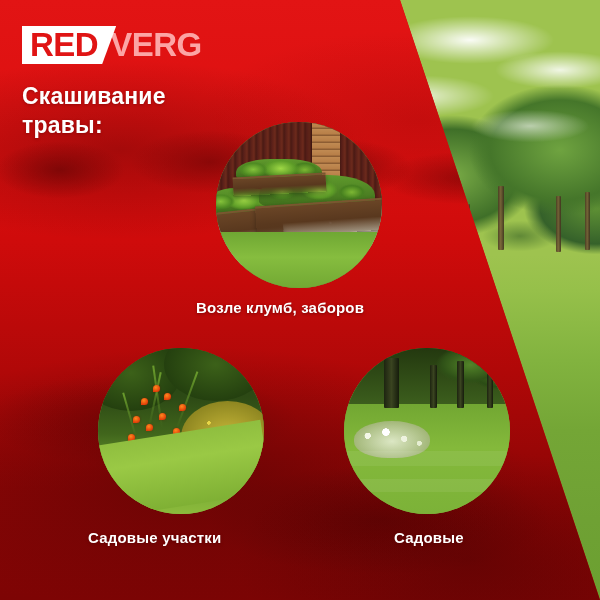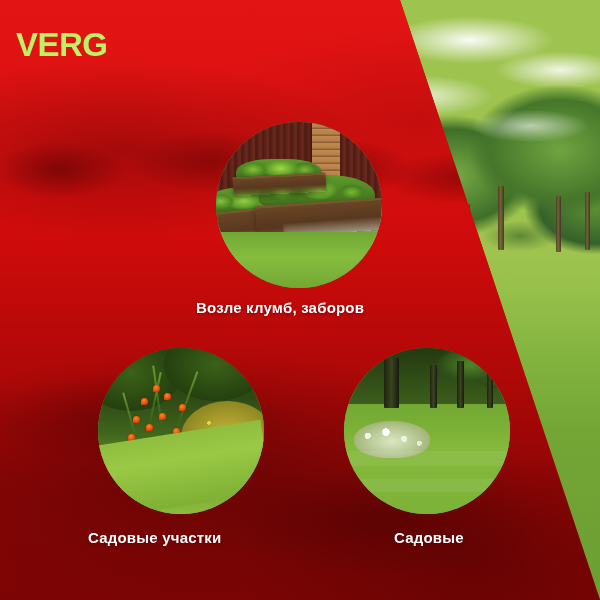--- a/index.html
+++ b/index.html
@@ -109,21 +109,21 @@
     font-size: 33px;
     font-weight: 700;
     letter-spacing: -0.5px;
     line-height: 38px;
     padding: 0 6px 0 8px;
     -webkit-clip-path: polygon(0 0, 100% 0, calc(100% - 14px) 100%, 0 100%);
     clip-path: polygon(0 0, 100% 0, calc(100% - 14px) 100%, 0 100%);
     padding-right: 18px;
   }
   .logo-verg {
-    color: #bef264;
+    color: #fca5a5;
     font-size: 33px;
     font-weight: 700;
     letter-spacing: -0.5px;
     line-height: 38px;
     margin-left: -6px;
   }
 
   
   .headline {
     position: absolute;
@@ -303,23 +303,26 @@
     <i style="left:498px; top:186px; width:6px; height:64px;"></i>
     <i style="left:556px; top:196px; width:5px; height:56px;"></i>
     <i style="left:585px; top:192px; width:5px; height:58px;"></i>
     <i style="left:466px; top:204px; width:4px; height:44px;"></i>
   </div>
 
   <div class="layer red-wedge"></div>
   <div class="layer red-texture"></div>
 
   <div class="logo">
+    <span class="logo-red-box">RED</span>
     <span class="logo-verg">VERG</span>
   </div>
 
+  <div class="headline">Скашивание
+травы:</div>
 
   <div class="circle" id="circle-beds">
     <div class="inner beds-art">
       <div class="fence"></div>
       <div class="brick-pillar"></div>
 
       <div class="gravel" style="left:-4%; top:56%; width:112%; height:26%; transform:rotate(-7deg);"></div>
 
       <div class="bed-greens" style="left:-6%; top:40%; width:44%; height:16%;"></div>
       <div class="bed" style="left:-8%; top:53%; width:48%; height:20%; transform:rotate(-6deg);"></div>

